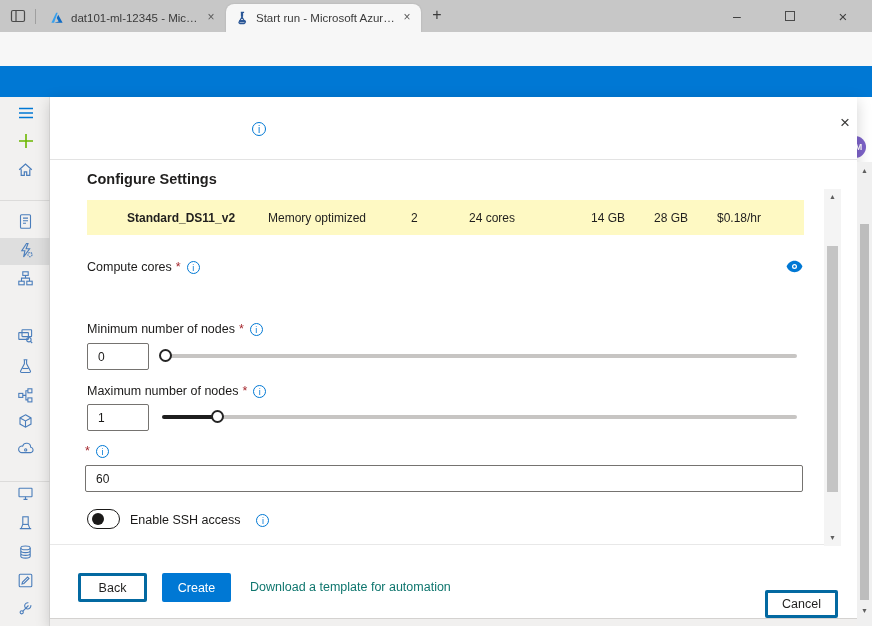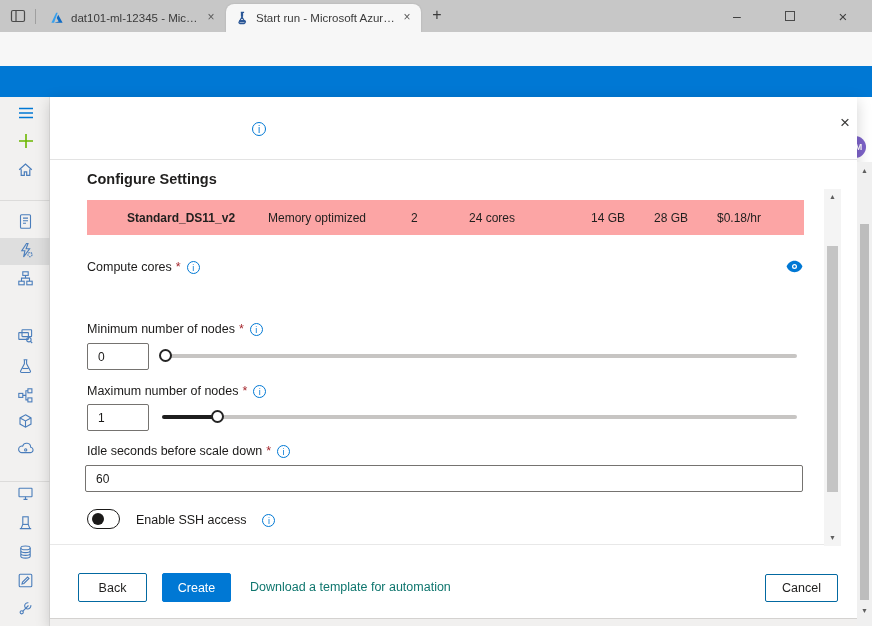--- a/index.html
+++ b/index.html
@@ -48,42 +48,42 @@
   .dialog { left:50px; top:97px; width:807px; height:529px; background:#fff;
             box-shadow:0 4px 14px rgba(0,0,0,.18); }
   .dlgtitle { left:63px; top:116px; font-size:18.5px; color:#252423; }
   .info { width:13px; height:13px; border:1px solid #0078d4; border-radius:50%; color:#0078d4;
           font-size:9px; line-height:12px; text-align:center; display:inline-block; flex:none; }
   .info.big { width:14px; height:14px; font-size:10px; line-height:13px; }
   .dlgclose { left:835px; top:113px; font-size:17px; color:#3b3a39; width:20px; text-align:center; }
   .hdiv { height:1px; background:#e3e3e3; }
 
   .secheading { left:87px; top:171px; font-size:14.5px; font-weight:700; color:#201f1e; }
-  .vmrow { left:87px; top:200px; width:717px; height:35px; background:#fca5a5; font-size:12px; color:#201f1e; }
+  .vmrow { left:87px; top:200px; width:717px; height:35px; background:#fef9c3; font-size:12px; color:#201f1e; }
   .vmcell { position:absolute; top:11px; white-space:nowrap; }
 
   .lblrow { display:flex; align-items:center; gap:6px; font-size:12.5px; color:#1b1a19; }
   .req { color:#a4262c; margin-left:-2px; }
   .txt { position:absolute; border:1px solid #757370; border-radius:2px; font-family:inherit;
          font-size:12px; color:#1b1a19; padding:0 10px; background:#fff; height:27px; }
   .track { height:4px; background:#c7c5c3; border-radius:2px; }
   .trackfill { height:4px; background:#1d1d1d; border-radius:2px; }
   .handle { width:13px; height:13px; border:2px solid #242424; border-radius:50%; background:#fff; }
 
   .toggle { left:87px; top:509px; width:33px; height:20px; border:1px solid #1b1a19; border-radius:10px; background:#fff; }
   .knob { position:absolute; left:4px; top:3px; width:12px; height:12px; border-radius:50%; background:#1b1a19; }
 
   
   .sb-track { background:#f4f4f4; }
   .sb-thumb { background:#c4c4c4; }
   .sb-arrow { color:#5f5f5f; font-size:7px; text-align:center; width:100%; line-height:10px; }
 
   
   .btn { position:absolute; display:flex; align-items:center; justify-content:center;
-         border:1px solid #0369a1; border-radius:2px; background:#fff; font-size:12.5px;
+         border:3px solid #0369a1; border-radius:2px; background:#fff; font-size:12.5px;
          color:#201f1e; font-family:inherit; }
   .btn.primary { background:#0078d4; border-color:#0078d4; color:#fff; }
   .tpl-link { left:250px; top:580px; font-size:12.5px; color:#0f766e; }
   .botstrip { left:50px; top:618px; width:807px; height:8px; background:#f1f0ef; border-top:1px solid #d4d2d0; }
 
   svg { display:block; }
 </style>
 </head>
 <body>
 
@@ -349,45 +349,44 @@
     <span>Maximum number of nodes</span>
     <span class="req">*</span>
     <span class="info">i</span>
   </div>
   <input class="txt" style="left: 87px; top: 404px; width: 62px;" value="1">
   <div class="abs trackfill" style="left:162px;top:415px;width:53px;"></div>
   <div class="abs track" style="left:215px;top:415px;width:582px;"></div>
   <div class="abs handle" style="left:211px;top:410px;"></div>
 
   <div class="abs lblrow" style="left:87px;top:444px;">
-    <span>Idle seconds before scale down</span>
     <span class="req">*</span>
     <span class="info">i</span>
   </div>
   <input class="txt" style="left: 85px; top: 465px; width: 718px;" value="60">
 
   <div class="abs toggle">
     <span class="knob"></span>
   </div>
-  <div class="abs lblrow" style="left:136px;top:513px;">
+  <div class="abs lblrow" style="left:130px;top:513px;">
     <span>Enable SSH access</span>
     <span class="info" style="margin-left:10px;">i</span>
   </div>
   <div class="abs hdiv" style="left:50px;top:544px;width:774px;background:#e8e8e8;"></div>
 
   <div class="abs sb-track" style="left:824px;top:189px;width:17px;height:357px;">
     <div class="abs sb-arrow" style="top:3px;">▲</div>
     <div class="abs sb-thumb" style="left:3px;top:57px;width:11px;height:246px;"></div>
     <div class="abs sb-arrow" style="bottom:3px;">▼</div>
   </div>
 
   <button class="btn" style="left:78px;top:573px;width:69px;height:29px;">Back</button>
   <button class="btn primary" style="left:162px;top:573px;width:69px;height:29px;">Create</button>
   <a class="abs tpl-link">Download a template for automation</a>
-  <button class="btn" style="left:765px;top:574px;width:73px;height:28px;">Cancel</button>
+  <button class="btn" style="left:765px;top:590px;width:73px;height:28px;">Cancel</button>
 
   <div class="abs botstrip"></div>
 
   <div class="abs sb-track" style="left:857px;top:162px;width:15px;height:464px;background:#f0f0f0;">
     <div class="abs sb-arrow" style="top:4px;">▲</div>
     <div class="abs sb-thumb" style="left:3px;top:62px;width:9px;height:376px;background:#bdbdbd;"></div>
     <div class="abs sb-arrow" style="bottom:10px;">▼</div>
   </div>
 
 </div>

